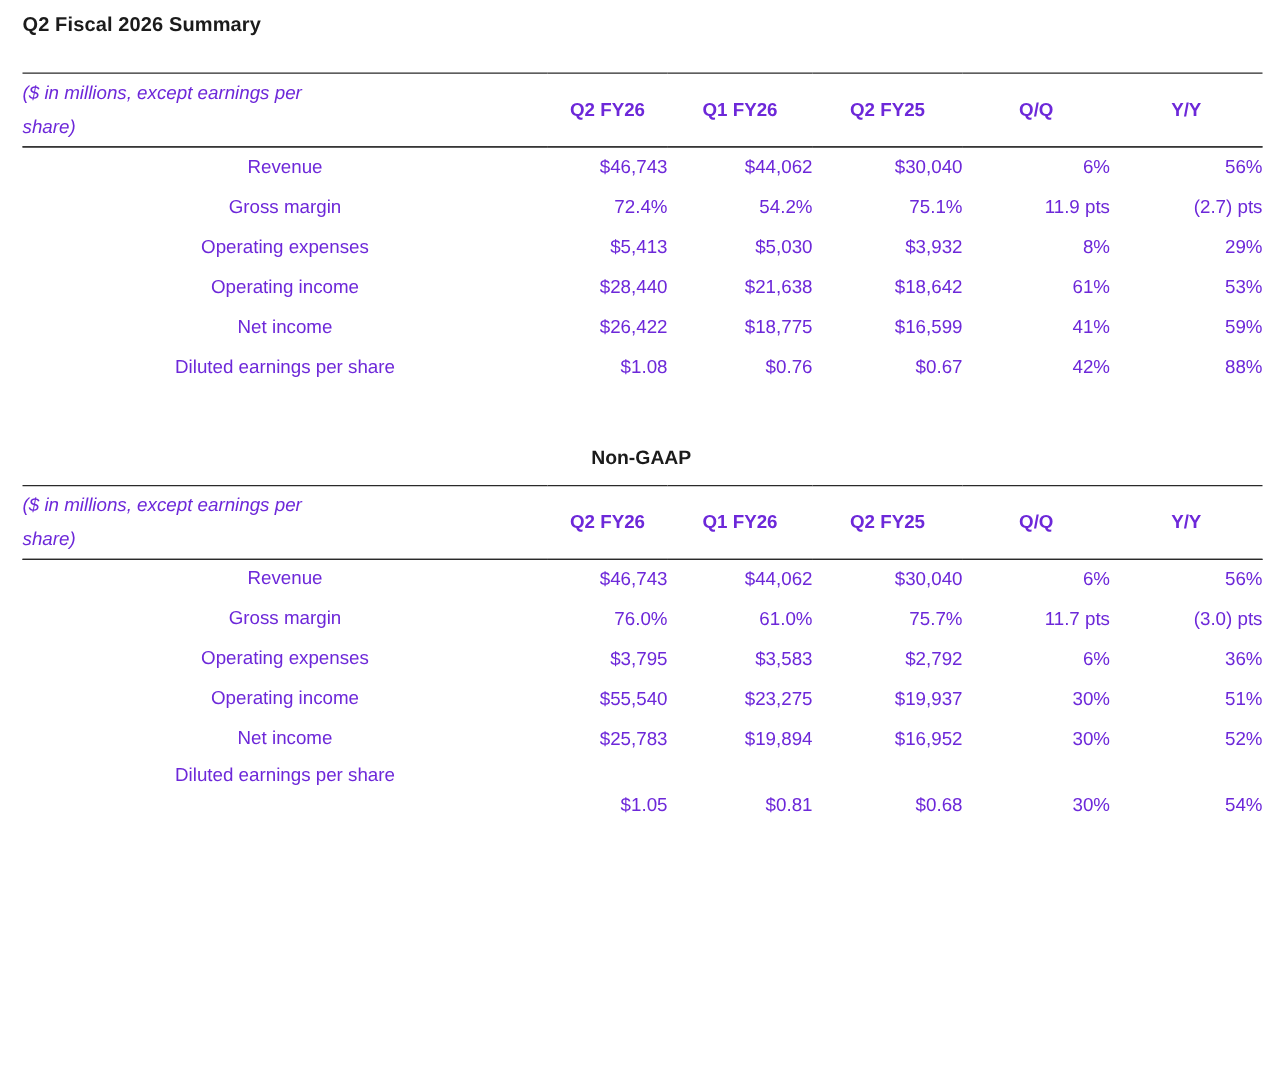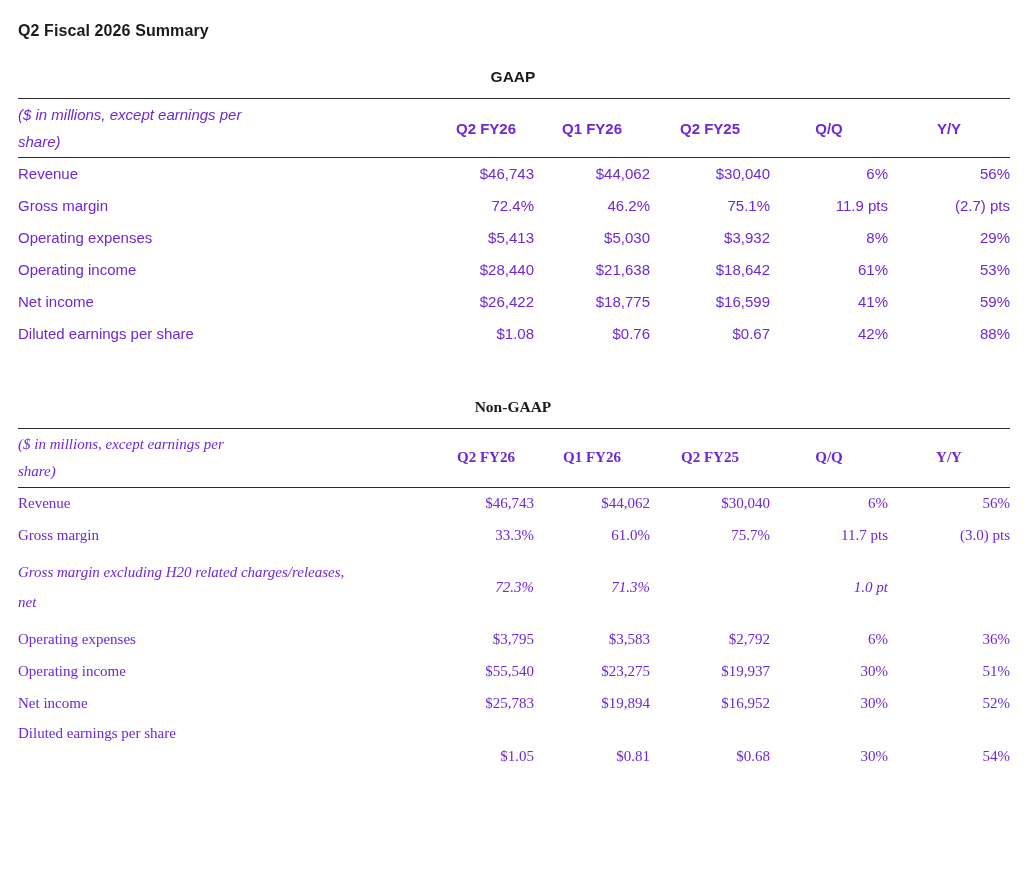--- a/index.html
+++ b/index.html
@@ -7,26 +7,26 @@
   body {
     width: 1024px;
     font-family: "Liberation Sans", "DejaVu Sans", sans-serif;
     color: #1b1b1b;
   }
   .page { padding: 10px 16px 14px 18px; }
 
   .page-title {
     font-size: 16px;
     font-weight: 700;
-    margin: 12px 0 28px 0;
+    margin: 2px 0 28px 0;
     letter-spacing: .1px;
   }
 
   .fin-table-section { margin: 0; }
-  .section-gap { margin-top: 48px; font-family: Liberation Serif, serif; }
+  .section-gap { margin-top: 48px; }
 
   .table-title {
     font-size: 15.5px;
     font-weight: 700;
     text-align: center;
     margin: 0 0 12px 0;
   }
 
   table.fin-table {
     width: 100%;
@@ -44,40 +44,39 @@
   th.note-cell { text-align: left; font-weight: 400; }
   .note {
     font-style: italic;
     max-width: 230px;
     line-height: 27px;
     padding: 2px 0;
   }
   th.col-head { text-align: center; }
 
   td { padding: 0; height: 32px; vertical-align: middle; }
-  td.label-cell { text-align: left; }
+  td.label-cell { text-align: center; }
   td.value-cell { text-align: right; }
   .label-text { line-height: 20px; }
 
   tr.italic-row td { font-style: italic; padding: 6px 0; }
   tr.italic-row .label-text { max-width: 345px; line-height: 30px; }
 
   tr.tall-row td { height: 50px; }
   tr.tall-row td.label-cell { vertical-align: top; padding-top: 4px; }
   tr.tall-row td.value-cell { vertical-align: bottom; padding-bottom: 4px; }
 </style>
 </head>
 <body>
 
 <div class="page">
 
   <h1 class="page-title">Q2 Fiscal 2026 Summary</h1>
 
   <section class="fin-table-section">
-    <h2 class="table-title">GAAP</h2>
     <table class="fin-table">
       <colgroup>
         <col style="width:420px">
           <col style="width:96px">
           <col style="width:116px">
           <col style="width:120px">
           <col style="width:118px">
           <col style="width:122px">
       </colgroup>
       <thead>
@@ -101,21 +100,21 @@
             <td class="value-cell">$44,062</td>
             <td class="value-cell">$30,040</td>
             <td class="value-cell">6%</td>
             <td class="value-cell">56%</td>
           </tr>
           <tr>
             <td class="label-cell">
               <div class="label-text">Gross margin</div>
             </td>
             <td class="value-cell">72.4%</td>
-            <td class="value-cell">46.2%</td>
+            <td class="value-cell">54.2%</td>
             <td class="value-cell">75.1%</td>
             <td class="value-cell">11.9 pts</td>
             <td class="value-cell">(2.7) pts</td>
           </tr>
           <tr>
             <td class="label-cell">
               <div class="label-text">Operating expenses</div>
             </td>
             <td class="value-cell">$5,413</td>
             <td class="value-cell">$5,030</td>
@@ -188,35 +187,25 @@
             <td class="value-cell">$46,743</td>
             <td class="value-cell">$44,062</td>
             <td class="value-cell">$30,040</td>
             <td class="value-cell">6%</td>
             <td class="value-cell">56%</td>
           </tr>
           <tr>
             <td class="label-cell">
               <div class="label-text">Gross margin</div>
             </td>
-            <td class="value-cell">33.3%</td>
+            <td class="value-cell">76.0%</td>
             <td class="value-cell">61.0%</td>
             <td class="value-cell">75.7%</td>
             <td class="value-cell">11.7 pts</td>
             <td class="value-cell">(3.0) pts</td>
-          </tr>
-          <tr class="italic-row">
-            <td class="label-cell">
-              <div class="label-text">Gross margin excluding H20 related charges/releases, net</div>
-            </td>
-            <td class="value-cell">72.3%</td>
-            <td class="value-cell">71.3%</td>
-            <td class="value-cell"></td>
-            <td class="value-cell">1.0 pt</td>
-            <td class="value-cell"></td>
           </tr>
           <tr>
             <td class="label-cell">
               <div class="label-text">Operating expenses</div>
             </td>
             <td class="value-cell">$3,795</td>
             <td class="value-cell">$3,583</td>
             <td class="value-cell">$2,792</td>
             <td class="value-cell">6%</td>
             <td class="value-cell">36%</td>

